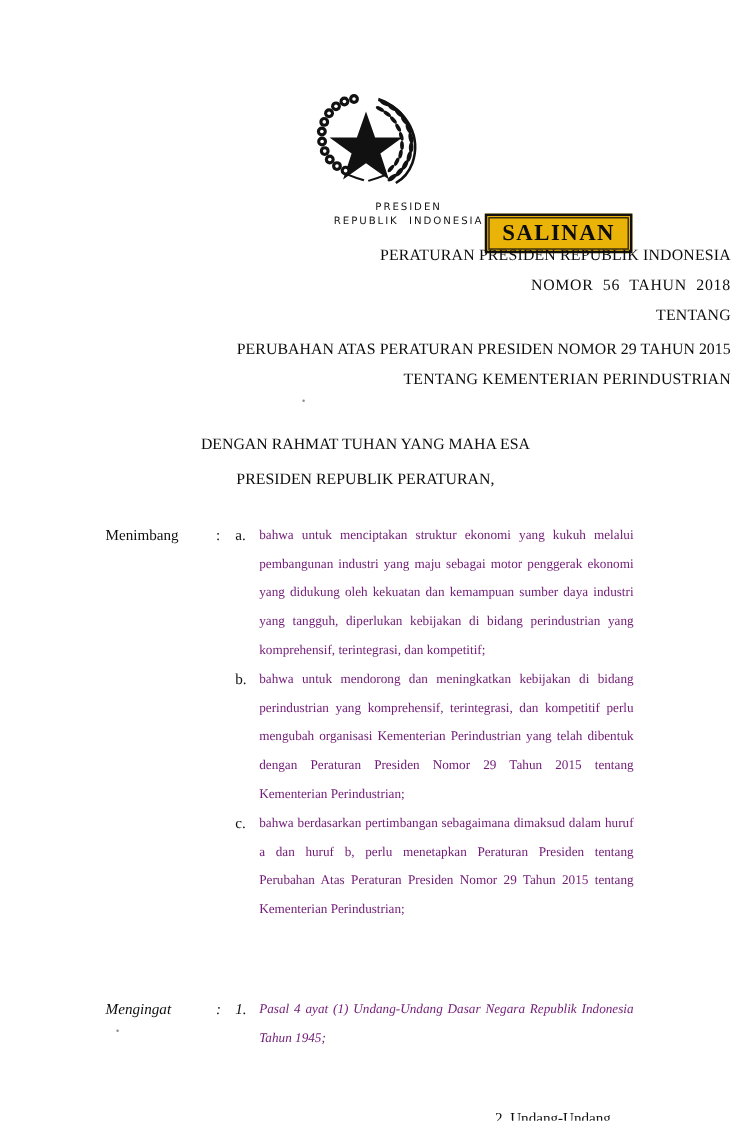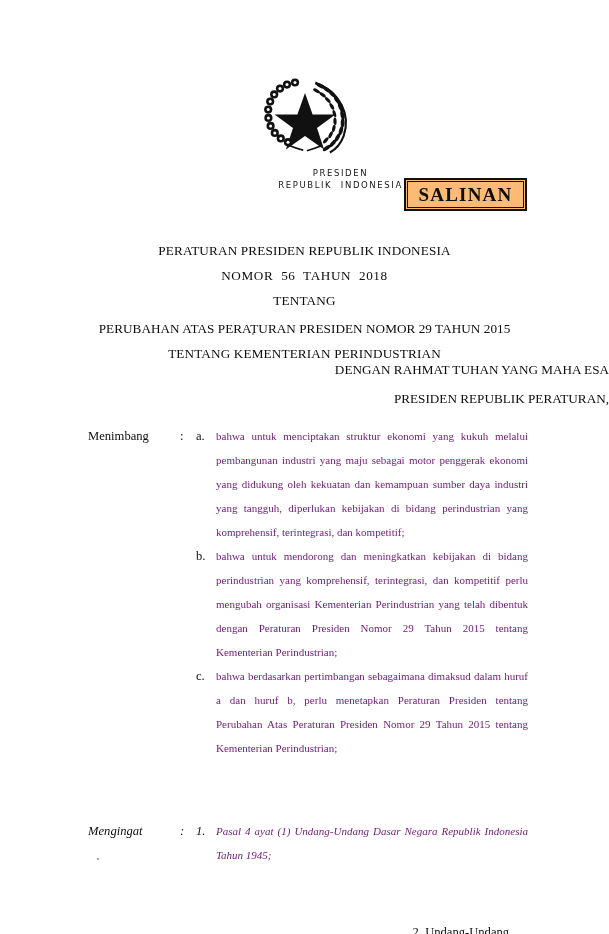--- a/index.html
+++ b/index.html
@@ -38,21 +38,21 @@
   }
   .emblem svg { display: block; width: 100%; height: 100%; }
 
   .salinan-stamp {
     position: absolute;
     left: 404px;
     top: 102px;
     width: 123px;
     height: 33px;
     border: 2.5px solid #111;
-    background: #fdba74;
+    background: #eab308;
     box-sizing: border-box;
     padding: 1px;
   }
   .salinan-stamp-inner {
     width: 100%;
     height: 100%;
     border: 1px solid #111;
     box-sizing: border-box;
     display: flex;
     align-items: center;
@@ -81,42 +81,41 @@
     padding-left: 36px;
   }
   .presiden-caption .cap-line { display: block; white-space: pre; }
 
   
   .title-block {
     position: absolute;
     left: 0;
     top: 200px;
     width: 609px;
-    text-align: center;
-    margin-top: 38px;
+    text-align: right;
   }
   .title-line {
     display: block;
     font-size: 13.2px;
     line-height: 25px;
     letter-spacing: 0.15px;
     white-space: pre;
     color: #0d0d0d;
   }
   .title-line.nomor { letter-spacing: 0.6px; }
   .title-line.subject-1 { letter-spacing: 0.05px; }
 
   .title-gap-a { height: 3px; }
 
   .invocation {
     position: absolute;
     left: 0;
     top: 355px;
     width: 609px;
-    text-align: right;
+    text-align: center;
   }
   .invocation-line {
     display: block;
     font-size: 13.2px;
     line-height: 29px;
     white-space: pre;
     color: #0d0d0d;
   }
 
   
@@ -124,20 +123,21 @@
     position: absolute;
     left: 88px;
     width: 440px;
   }
   #menimbang-group { top: 424px; }
   #mengingat-group { top: 819px; font-style: italic; }
 
   .clause-row {
     display: flex;
     align-items: flex-start;
+    margin-top: 10px;
   }
   .clause-label {
     width: 92px;
     flex: 0 0 92px;
     font-size: 12.6px;
     line-height: 24px;
     white-space: pre;
   }
   .clause-colon {
     width: 16px;

